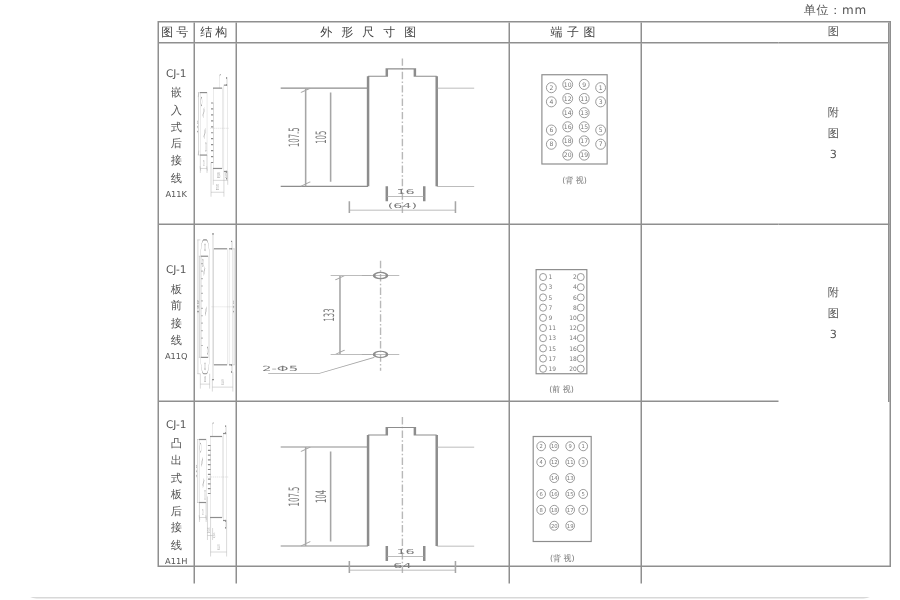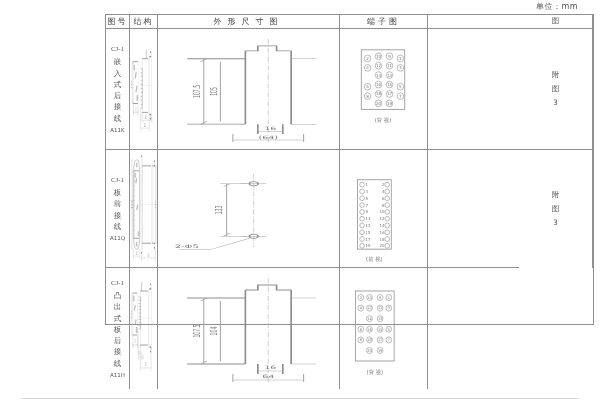--- a/index.html
+++ b/index.html
@@ -1,30 +1,30 @@
 <!DOCTYPE html>
 <html><head>
 <meta charset="utf-8">
 <style>
   html,body{margin:0;padding:0;background:#fff;}
   .stage{position:relative;width:600px;height:400px;background:#ffffff;overflow:hidden;
          font-family:"DejaVu Sans",sans-serif;color:#4a4a4a;border-radius:31px;}
   .unit{position:absolute;top:1px;right:22px;font-size:8px;color:#555;letter-spacing:.5px;}
-  .tbl{position:absolute;left:105px;top:14px;width:489px;height:311px;box-sizing:border-box;
+  .tbl{position:absolute;left:105px;top:14px;width:489px;height:364px;box-sizing:border-box;
        border:1px solid #8f8f8f;display:grid;
        grid-template-columns:24px 28px 182px 88px 91px 74px;
        grid-template-rows:14px 121px 118px 121px;}
   .c{position:relative;box-sizing:border-box;display:flex;align-items:center;justify-content:center;overflow:hidden;}
   .br{border-right:1px solid #8f8f8f;}
   .bb{border-bottom:1px solid #8f8f8f;}
   .h{font-size:8px;color:#444;white-space:nowrap;}
   .ls1{letter-spacing:1px;} .ls2{letter-spacing:2px;} .ls3{letter-spacing:3px;} .ls6{letter-spacing:6px;}
   .figure .vchars{font-size:7.5px;color:#555;text-align:center;line-height:1.9;}
   .structure{flex-direction:column;gap:3px;}
-  .model{font-size:7px;color:#555;font-family:Liberation Serif, serif;}
+  .model{font-size:7px;color:#555;}
   .code{font-size:5.5px;color:#555;}
   .wiring{font-size:7.5px;color:#555;text-align:center;line-height:1.5;}
   svg{position:absolute;inset:0;width:100%;height:100%;}
   svg text{font-family:"DejaVu Sans",sans-serif;fill:#7a7a7a;}
   .ol{fill:none;stroke:#8d8d8d;stroke-width:0.8;}
   .dl{fill:none;stroke:#a6a6a6;stroke-width:0.5;}
   .cl{fill:none;stroke:#b8b8b8;stroke-width:0.45;stroke-dasharray:5 1.5 1 1.5;}
   .dt{text-anchor:middle;fill:#7a7a7a;}
   .term circle{fill:none;stroke:#8d8d8d;stroke-width:0.6;}
   .term text{fill:#777;}

